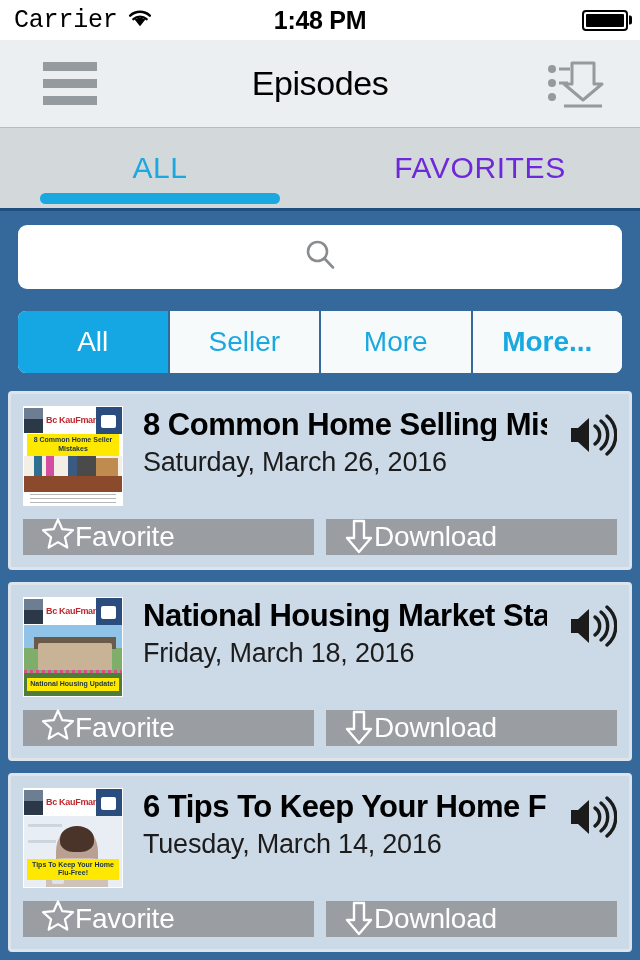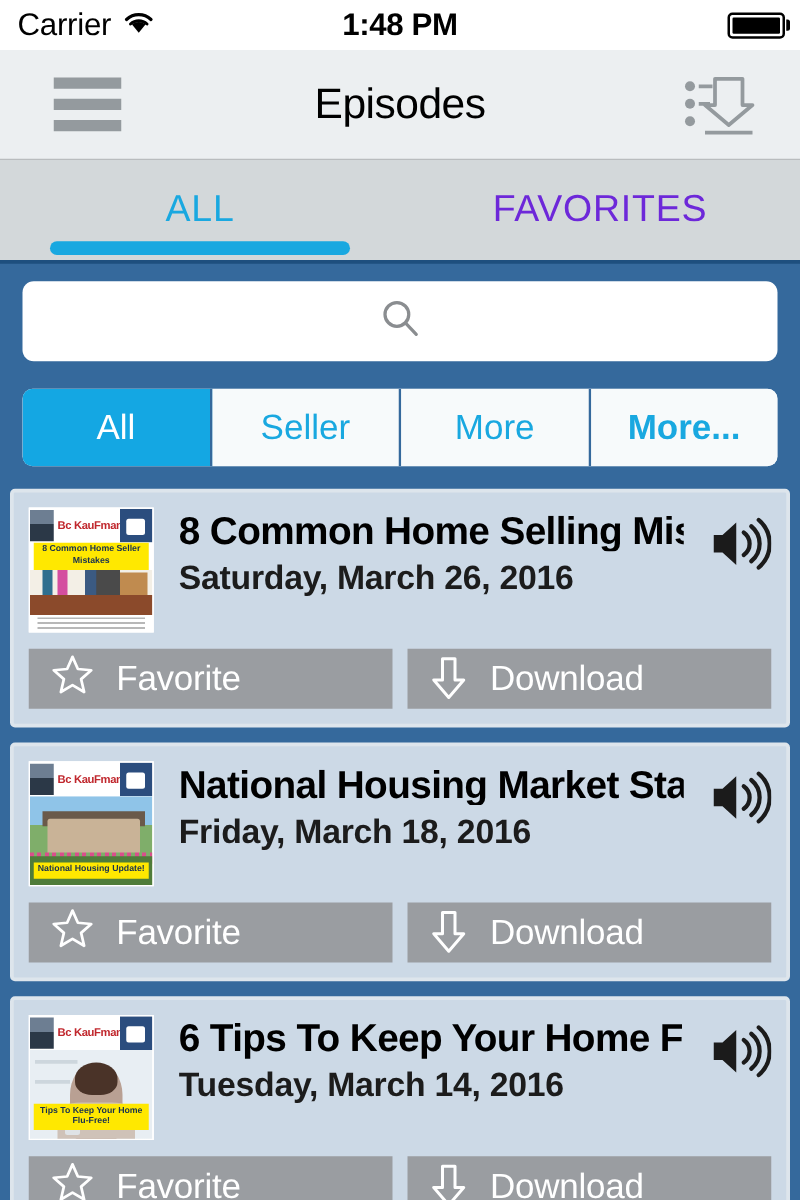--- a/index.html
+++ b/index.html
@@ -31,20 +31,21 @@
   }
   .status-left {
     display: flex;
     align-items: center;
     gap: 9px;
   }
   .carrier-label {
     font-size: 25px;
     color: #000;
     letter-spacing: -0.2px;
+    font-family: Liberation Mono, monospace;
   }
   .wifi-icon { display: block; }
   .status-time {
     position: absolute;
     left: 0; right: 0;
     text-align: center;
     font-size: 25px;
     font-weight: bold;
     color: #000;
     letter-spacing: -0.3px;
@@ -332,40 +333,38 @@
     letter-spacing: -0.5px;
     white-space: nowrap;
     overflow: hidden;
   }
   .ep-date {
     font-size: 27px;
     color: #1c1c1c;
     margin-top: 6px;
     letter-spacing: -0.2px;
     white-space: nowrap;
-    font-weight: bold;
   }
   .ep-type-icon {
     flex: 0 0 auto;
     padding-top: 6px;
     cursor: pointer;
   }
 
   .card-actions {
     display: flex;
     gap: 12px;
     margin-top: 13px;
   }
   .action-btn {
     flex: 1;
-    height: 48px;
+    height: 36px;
     background: #9a9da1;
     display: flex;
     align-items: center;
-    gap: 18px;
     padding-left: 18px;
     color: #ffffff;
     font-size: 28px;
     cursor: pointer;
     letter-spacing: -0.2px;
   }
   .action-label { line-height: 1; }
 </style>
 </head>
 <body>

